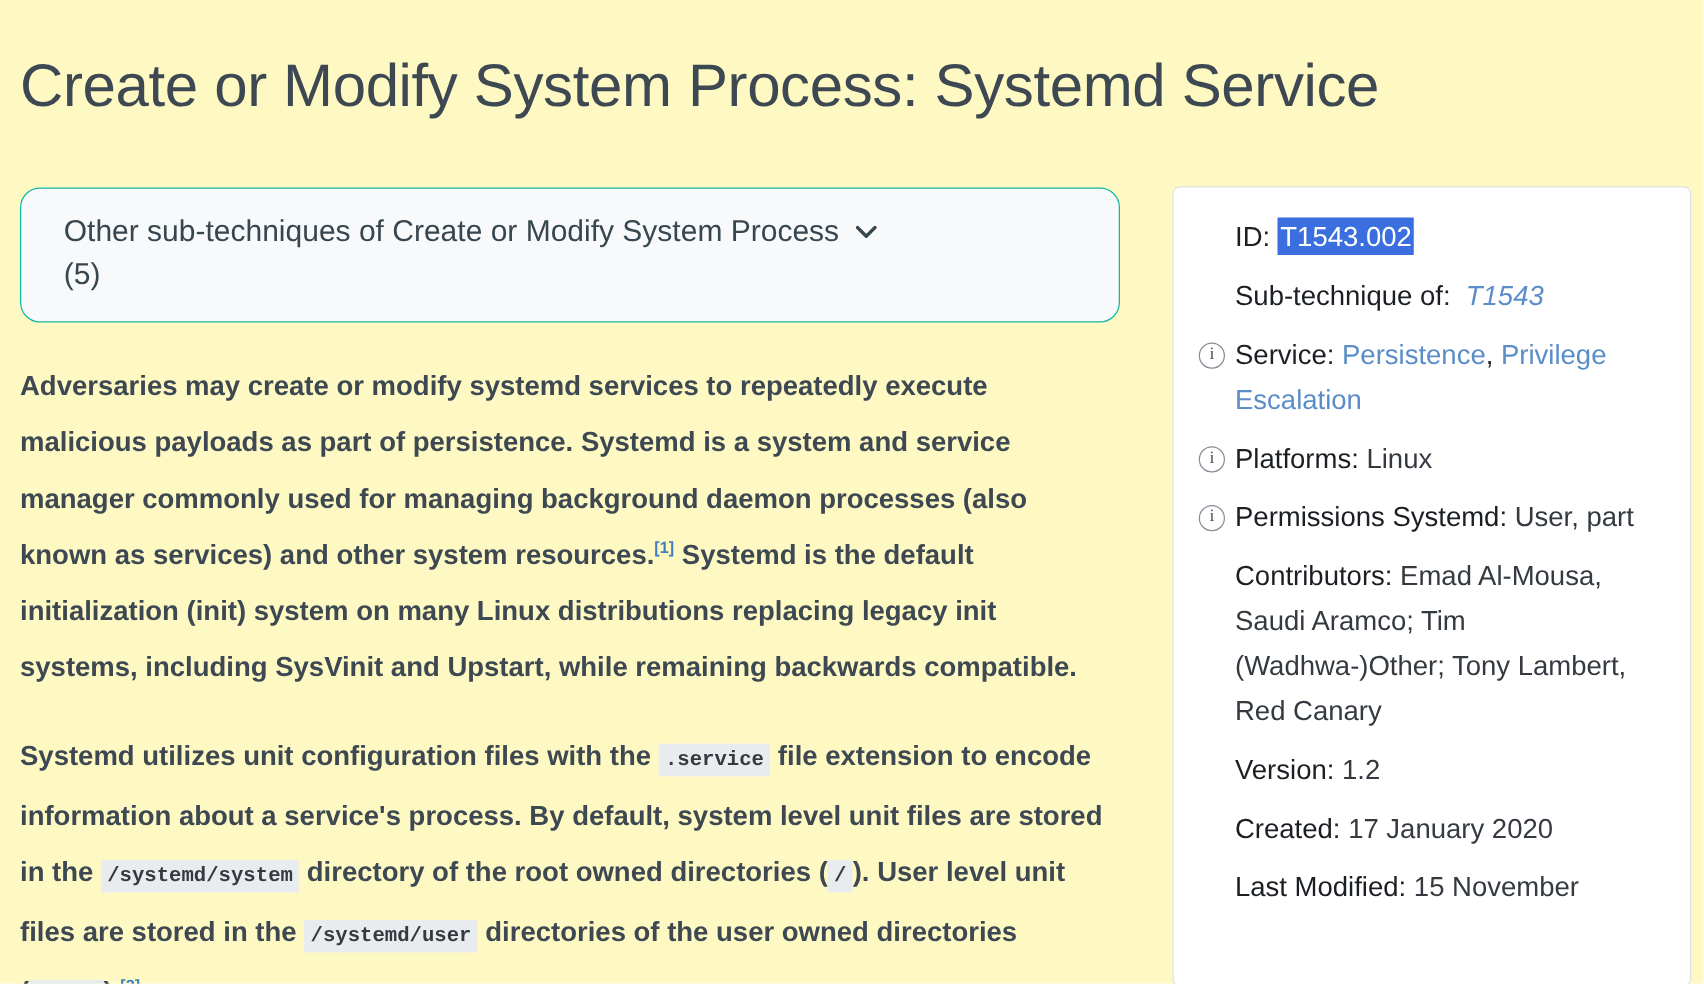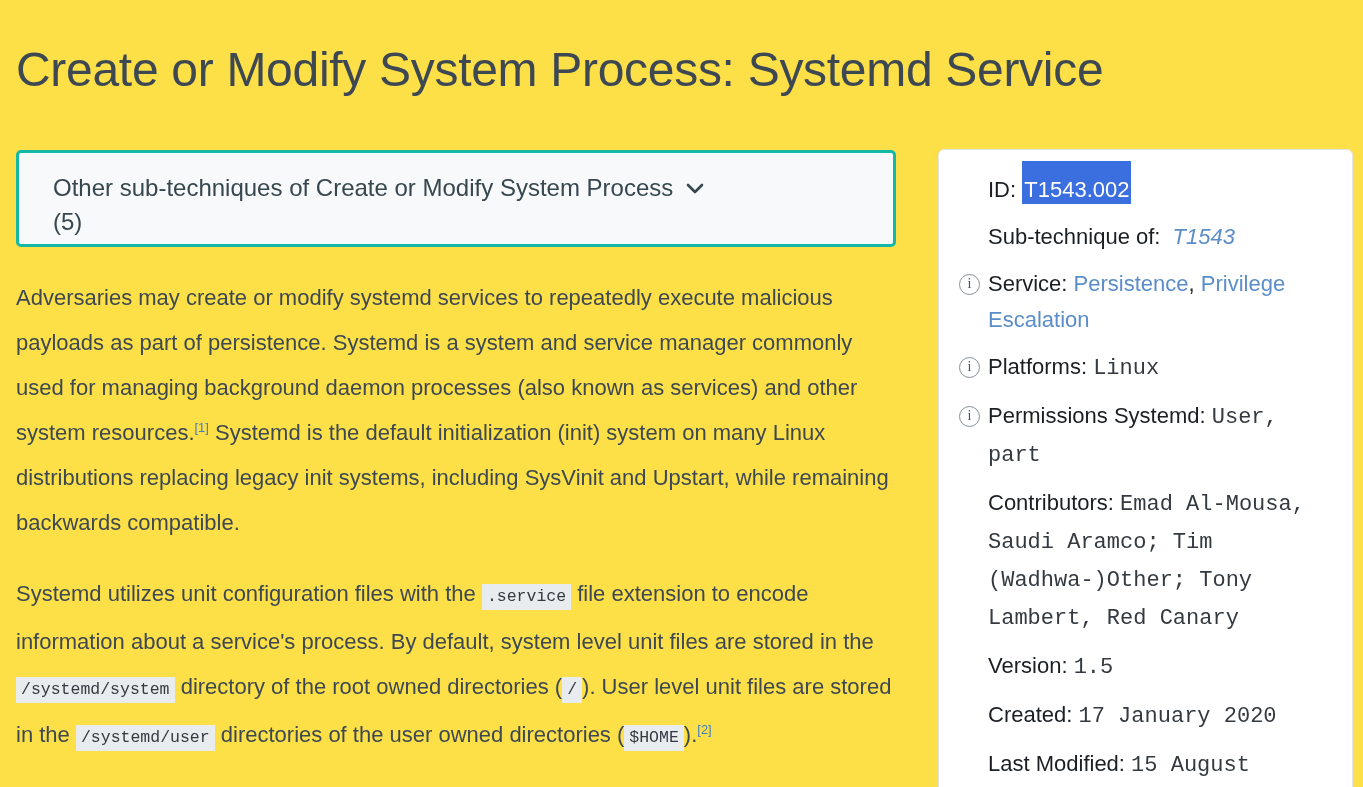--- a/index.html
+++ b/index.html
@@ -10,21 +10,21 @@
     height: 787px;
     background: #ffffff;
     font-family: "Liberation Sans", sans-serif;
     overflow: hidden;
   }
 
   .page {
     position: relative;
     width: 1363px;
     height: 787px;
-    background: #fde047;
+    background: #fef9c3;
   }
 
   
   .page-title {
     position: absolute;
     left: 16px;
     top: 2px;
     width: 1180px;
     font-size: 48px;
     line-height: 1.48;
@@ -44,23 +44,23 @@
   .col-side {
     position: absolute;
     left: 938px;
     top: 149px;
     width: 415px;
   }
 
   
   .subtech-card {
     background: #f8f9fa;
-    border: 3px solid #14b8a6;
-    border-radius: 5px;
-    padding: 18px 22px 5px 34px;
+    border: 1px solid #14b8a6;
+    border-radius: 16px;
+    padding: 18px 22px 20px 34px;
     position: relative;
   }
   .subtech-label {
     font-size: 24px;
     line-height: 1.42;
     color: #37474f;
     font-weight: 400;
     display: inline;
   }
   .chevron-down-icon {
@@ -74,21 +74,21 @@
   }
   .chevron-down-icon svg { display: block; }
 
   
   .body-text {
     margin: 0;
     padding: 0;
     font-size: 22px;
     line-height: 45px;
     color: #3d4852;
-    font-weight: 400;
+    font-weight: 700;
   }
   p.body-text { margin-top: 26px; }
   p.body-text:first-of-type { margin-top: 28px; }
 
   code, .code {
     font-family: "Liberation Mono", "DejaVu Sans Mono", monospace;
     font-size: 16.5px;
     background: #e9ecef;
     color: #343a40;
     border-radius: 0;
@@ -138,31 +138,30 @@
     font-style: normal;
     cursor: pointer;
   }
 
   .info-key {
     font-weight: 400;
     color: #1b1f23;
   }
   .info-val {
     color: #343a40;
-    font-family: Liberation Mono, monospace;
   }
   .link {
     color: #5b8dc8;
     text-decoration: none;
     cursor: pointer;
   }
   .selected {
     background: #3b6fe0;
     color: #ffffff;
-    padding: 16px 2px 2px 2px;
+    padding: 3px 2px 2px 2px;
   }
   .sub-of-val { margin-left: 6px; font-style: italic; }
 </style>
 </head>
 <body>
 
 <div class="page">
 
   <h1 class="page-title">Create or Modify System Process: Systemd Service</h1>
 
@@ -212,29 +211,29 @@
         <span class="info-val">User, part</span>
       </div>
 
       <div class="info-row">
         <span class="info-key">Contributors:</span>
         <span class="info-val">Emad Al-Mousa, Saudi Aramco; Tim (Wadhwa-)Other; Tony Lambert, Red Canary</span>
       </div>
 
       <div class="info-row">
         <span class="info-key">Version:</span>
-        <span class="info-val">1.5</span>
+        <span class="info-val">1.2</span>
       </div>
 
       <div class="info-row">
         <span class="info-key">Created:</span>
         <span class="info-val">17 January 2020</span>
       </div>
 
       <div class="info-row">
         <span class="info-key">Last Modified:</span>
-        <span class="info-val">15 August</span>
+        <span class="info-val">15 November</span>
       </div>
 
     </div>
   </div>
 
 </div>
 
 </body></html>

